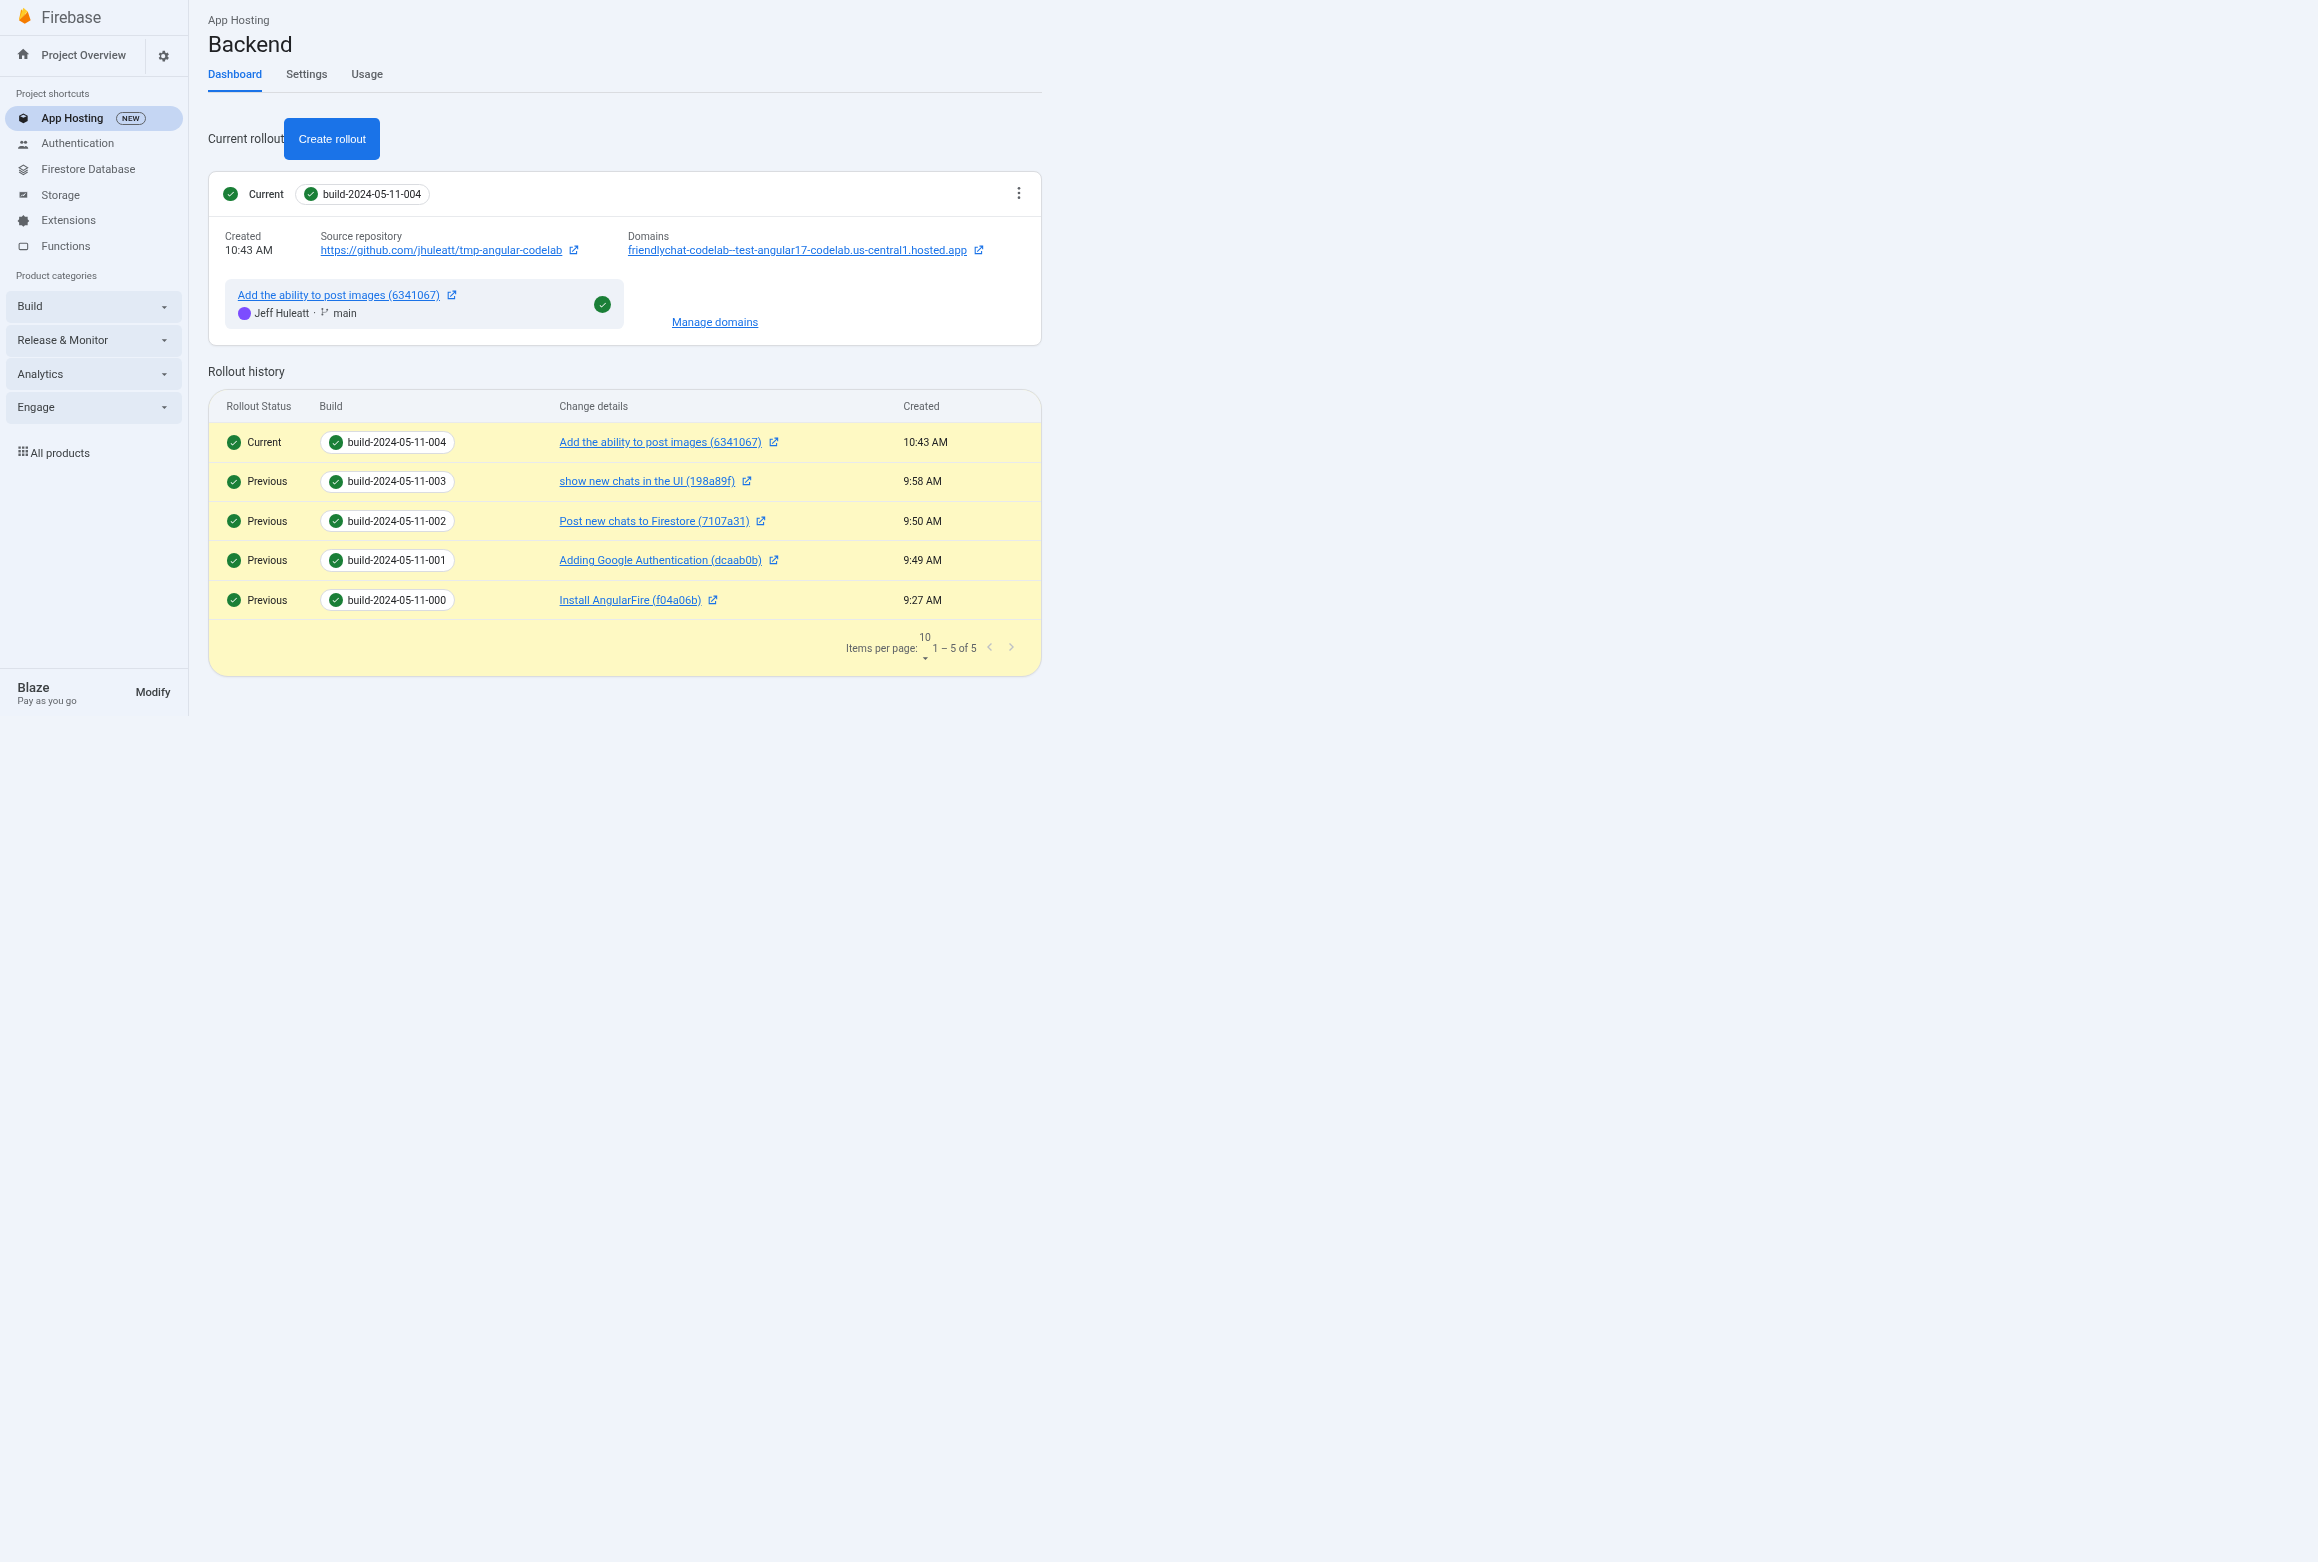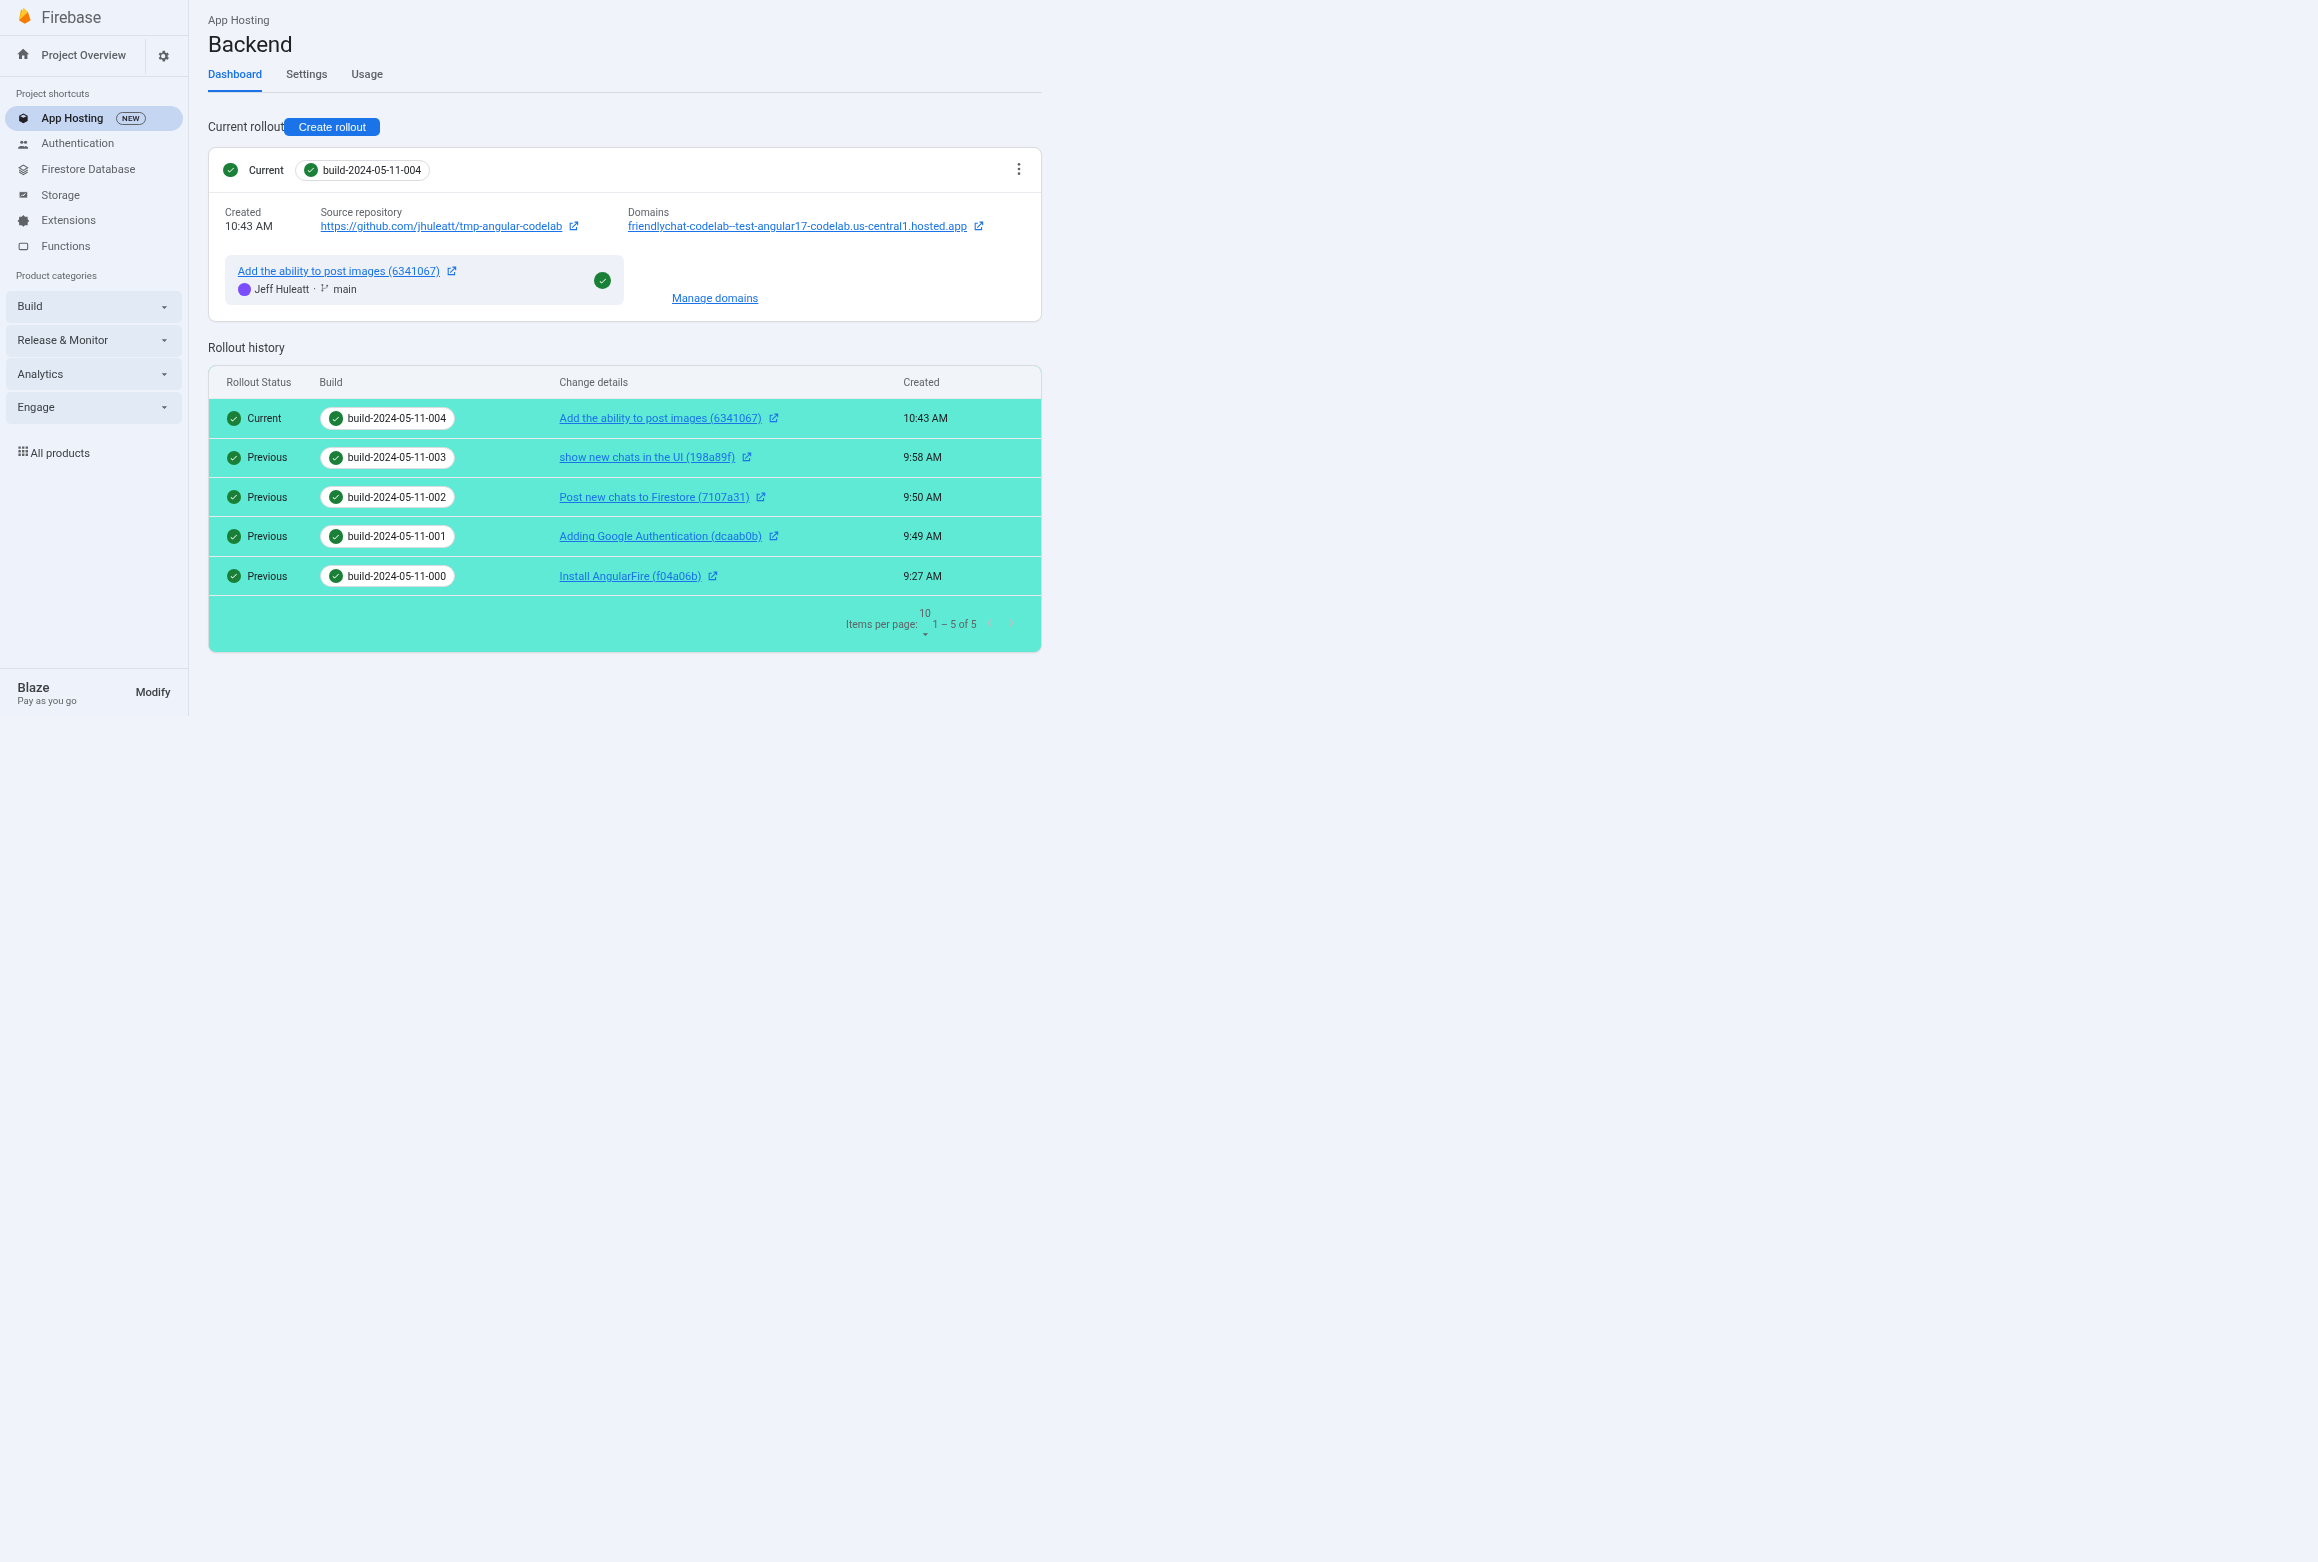--- a/index.html
+++ b/index.html
@@ -33,21 +33,21 @@
 
 .main { flex: 1; padding: 14.4px 19px 0 19px; overflow-y: auto; }
 .crumb { font-size: 11.2px; color: #5f6368; }
 .page-title { font-size: 22.4px; font-weight: 400; color: #202124; margin: 3.2px 0 11.2px; letter-spacing: -0.2px; }
 .tabs { display: flex; gap: 24px; border-bottom: 0.8px solid #dadce0; align-items: center; }
 .tab { padding: 0 0 9.6px; font-size: 11.2px; color: #5f6368; cursor: pointer; font-weight: 500; }
 .tab.active { color: #1a73e8; border-bottom: 2.4px solid #1a73e8; margin-bottom: -0.8px; }
 
 .section-head { display: flex; justify-content: flex-start; align-items: center; margin: 25.6px 0 11.2px; }
 .section-title { font-size: 12px; color: #3c4043; }
-.btn-primary { background: #1a73e8; color: #fff; border: none; border-radius: 4.8px; height: 18px; padding: 0 14.4px; font-size: 11.2px; font-weight: 500; cursor: pointer; }
+.btn-primary { background: #1a73e8; color: #fff; border: none; border-radius: 4.8px; height: 42px; padding: 0 14.4px; font-size: 11.2px; font-weight: 500; cursor: pointer; }
 
 
 .card { background: #fff; border: 0.8px solid #dadce0; border-radius: 8px; box-shadow: 0 0.8px 1.6px rgba(0,0,0,0.04); }
 .card-head { display: flex; align-items: center; justify-content: space-between; padding: 11.2px 14.4px; border-bottom: 0.8px solid #e8eaed; }
 .card-head-left { display: flex; align-items: center; gap: 11.2px; }
 .status-dot { width: 14.4px; height: 14.4px; background: #1a7f37; border-radius: 50%; display: flex; align-items: center; justify-content: center; }
 .status-dot svg { fill: #fff; }
 .status-label { font-size: 10.4px; color: #3c4043; font-weight: 500; }
 .pill { display: inline-flex; align-items: center; gap: 4.8px; border: 0.8px solid #dadce0; border-radius: 11.2px; height: 21px; padding: 0 8px; background: #fff; }
 .pill-text { font-size: 10.4px; color: #202124; }
@@ -62,21 +62,21 @@
 .commit-title { color: #1a73e8; text-decoration: underline; font-size: 11.2px; }
 .commit-meta { display: flex; align-items: center; gap: 4px; margin-top: 4.8px; font-size: 10.4px; color: #3c4043; }
 .avatar { width: 12.8px; height: 12.8px; background: #7c4dff; border-radius: 50%; }
 .branch-icon { color: #5f6368; }
 .domain-block { flex: 1; }
 .body-row2 { display: flex; margin-top: 11.2px; }
 .body-row2 .commit-wrap { width: 447px; }
 
 
 .hist-title { font-size: 12px; color: #3c4043; margin: 19px 0 9.6px; }
-.table { border: 0.8px solid #dadce0; border-radius: 8px; overflow: hidden; background: #5eead4; box-shadow: 0 0.8px 1.6px rgba(0,0,0,0.04); }
+.table { border: 0.8px solid #dadce0; border-radius: 20px; overflow: hidden; background: #fef9c3; box-shadow: 0 0.8px 1.6px rgba(0,0,0,0.04); }
 .thead { background: #f1f4f9; display: flex; padding: 9.6px 17.6px; font-size: 10.4px; color: #5f6368; }
 .col-status { width: 93px; }
 .col-build { width: 240px; }
 .col-change { flex: 1; }
 .col-created { width: 120px; }
 .trow { display: flex; align-items: center; padding: 8px 17.6px; border-top: 0.8px solid #e8eaed; font-size: 10.4px; }
 .trow .pill { height: 22.4px; }
 .tfoot { display: flex; justify-content: flex-end; align-items: center; gap: 1px; padding: 11.2px 17.6px; border-top: 0.8px solid #e8eaed; font-size: 10.4px; color: #5f6368; }
 .pager-sel { display: flex; align-items: center; gap: 8px; flex-direction: column; }
 .chev { color: #9aa0a6; cursor: pointer; padding: 3.2px; }

